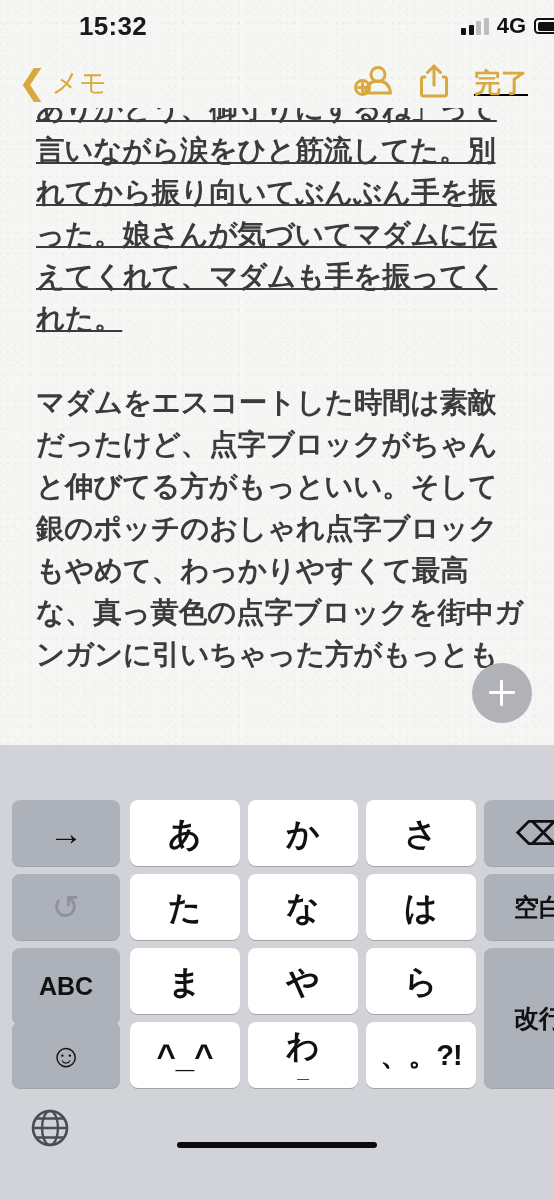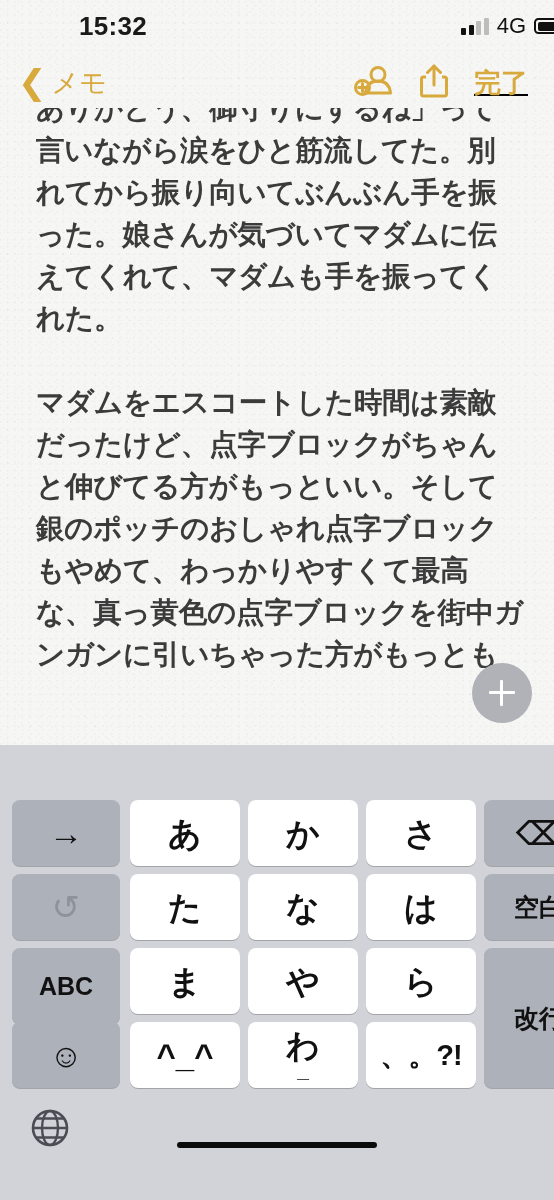--- a/index.html
+++ b/index.html
@@ -46,21 +46,21 @@
     color:#1a1a1a; letter-spacing:.3px;
   }
   #status-right { display:flex; align-items:center; gap:8px; }
   .signal-bars { display:flex; align-items:flex-end; gap:2.5px; height:17px; }
   .signal-bars i { display:block; width:5px; border-radius:1px; background:#bdbdbd; }
   .signal-bars i.on { background:#111; }
   .signal-bars i:nth-child(1){ height:7px; }
   .signal-bars i:nth-child(2){ height:10px; }
   .signal-bars i:nth-child(3){ height:13.5px; }
   .signal-bars i:nth-child(4){ height:17px; }
-  #status-net { font-size:22px; font-weight:normal; color:#111; }
+  #status-net { font-size:22px; font-weight:bold; color:#111; }
   .battery {
     position:relative; width:33px; height:16px;
     border:2px solid #111; border-radius:4.5px;
     display:flex; align-items:center; padding:1.5px;
   }
   .battery::after {
     content:""; position:absolute; right:-5px; top:4.5px;
     width:2.5px; height:6px; border-radius:0 2px 2px 0;
     background:rgba(17,17,17,.45);
   }
@@ -96,21 +96,21 @@
   }
   .para {
     font-size:28.5px;
     font-weight:bold;
     line-height:42px;
     color:#3b3b3b;
     letter-spacing:-.2px;
     text-align:left;
     word-break:break-all;
   }
-  .para.clipped { margin-top:-21px; }
+  .para.clipped { margin-top:-21px;text-decoration:underline; }
   .para-gap { height:42px; }
 
   
   #fab {
     position:absolute; right:22px; bottom:22px;
     width:60px; height:60px; border-radius:50%;
     background:#b0b2b8;
     display:flex; align-items:center; justify-content:center;
     cursor:pointer; z-index:20;
   }

